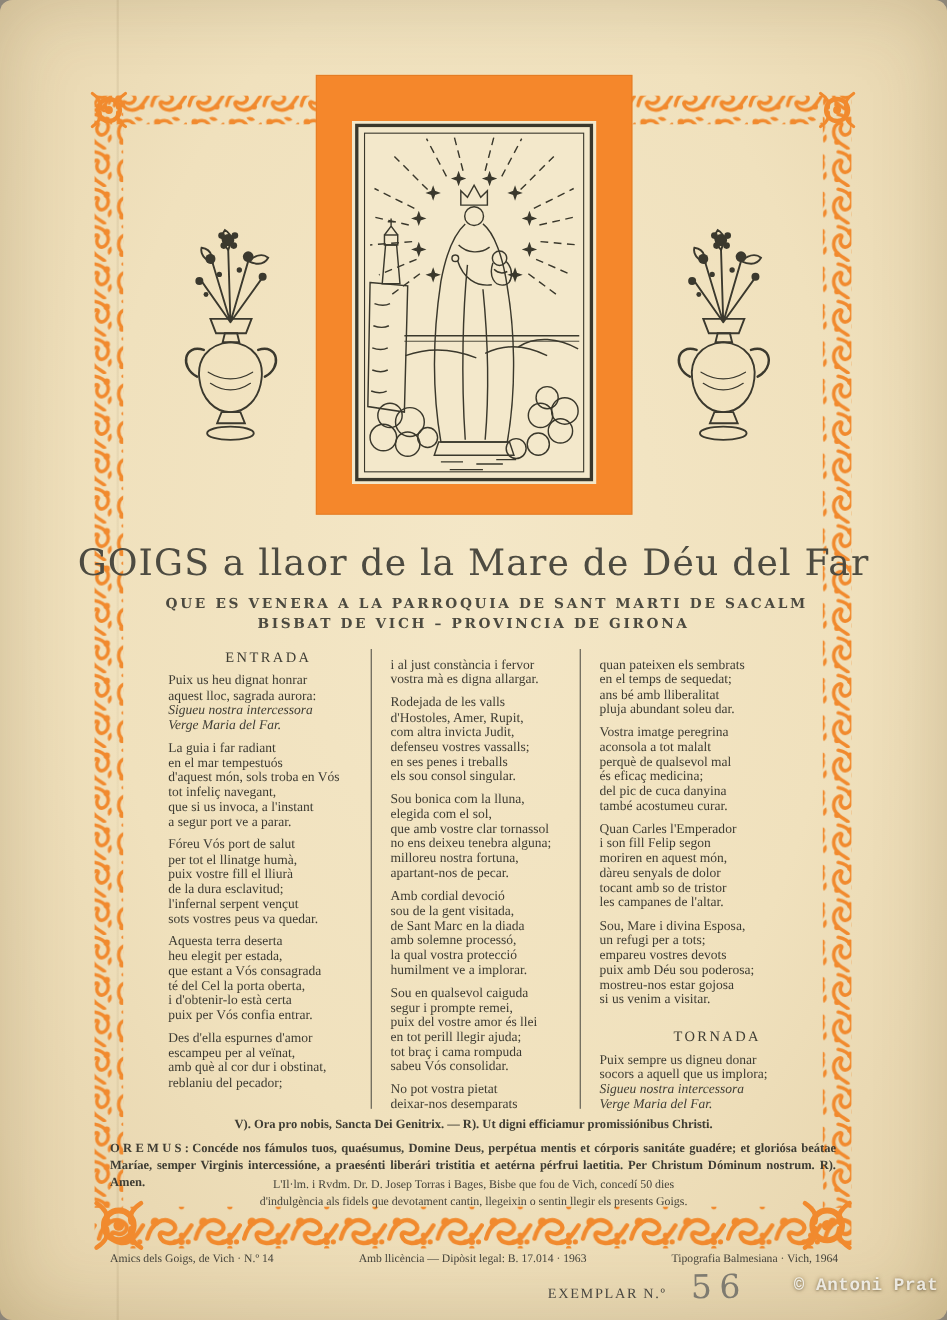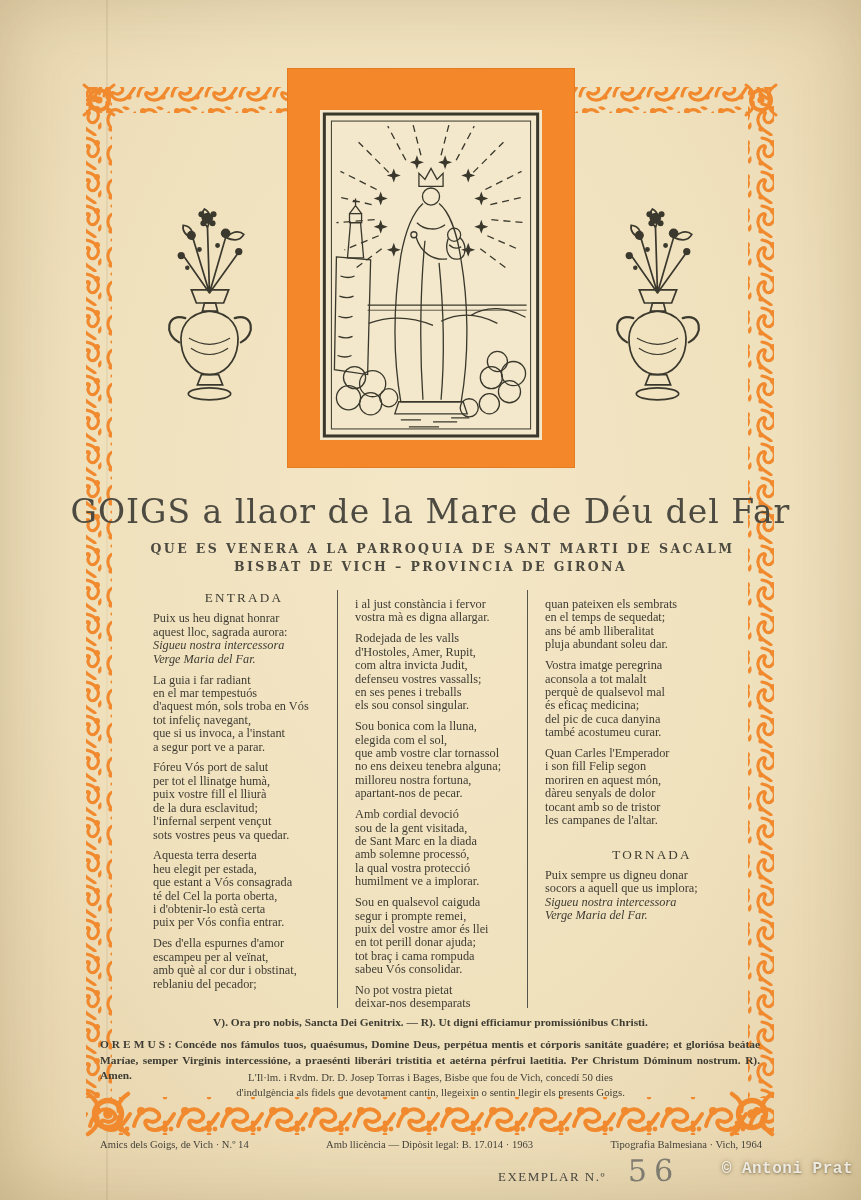--- a/index.html
+++ b/index.html
@@ -1,18 +1,18 @@
 <!DOCTYPE html>
 <html><head>
 <meta charset="utf-8">
 <style>
   html,body{margin:0;padding:0;background:#8d8679;font-family:"Liberation Serif",serif;}
   .sheet{position:relative;width:861px;height:1200px;overflow:hidden;
     background:radial-gradient(ellipse at 50% 42%, #f4e7c7 0%, #f0e1bd 55%, #e7d5ae 88%, #e0cda2 100%);
-    box-shadow:inset 0 0 70px rgba(92,72,32,.20);}
+    box-shadow:inset 0 0 70px rgba(92,72,32,.20);border-radius:11px;}
   .abs{position:absolute;}
   .crease{left:106px;top:0;width:2px;height:100%;background:linear-gradient(180deg,rgba(101,80,40,.10),rgba(101,80,40,.04) 60%,rgba(101,80,40,.10));}
 
   
   #frame-svg{left:0;top:0;z-index:1;}
   .plate{left:287px;top:68px;width:288px;height:400px;background:#f5872b;z-index:2;
     box-shadow:0 0 0 1px rgba(180,90,10,.25) inset;}
   .woodcut{position:absolute;left:33px;top:42px;width:222px;height:330px;background:#f3e8cb;}
   .vase{z-index:2;}
   #vase-left{left:156px;top:197px;}
@@ -334,21 +334,21 @@
         <div class="vline">sou de la gent visitada,</div>
         <div class="vline">de Sant Marc en la diada</div>
         <div class="vline">amb solemne processó,</div>
         <div class="vline">la qual vostra protecció</div>
         <div class="vline">humilment ve a implorar.</div>
       </div>
       <div class="stanza">
         <div class="vline">Sou en qualsevol caiguda</div>
         <div class="vline">segur i prompte remei,</div>
         <div class="vline">puix del vostre amor és llei</div>
-        <div class="vline">en tot perill donar ajuda;</div>
+        <div class="vline">en tot perill llegir ajuda;</div>
         <div class="vline">tot braç i cama rompuda</div>
         <div class="vline">sabeu Vós consolidar.</div>
       </div>
       <div class="stanza">
         <div class="vline">No pot vostra pietat</div>
         <div class="vline">deixar-nos desemparats</div>
       </div>
     </div>
   <div id="rule-2" class="abs col-rule"></div>
   <div id="col-3" class="abs col">
@@ -366,20 +366,28 @@
         <div class="vline">del pic de cuca danyina</div>
         <div class="vline">també acostumeu curar.</div>
       </div>
       <div class="stanza">
         <div class="vline">Quan Carles l'Emperador</div>
         <div class="vline">i son fill Felip segon</div>
         <div class="vline">moriren en aquest món,</div>
         <div class="vline">dàreu senyals de dolor</div>
         <div class="vline">tocant amb so de tristor</div>
         <div class="vline">les campanes de l'altar.</div>
+      </div>
+      <div class="stanza">
+        <div class="vline">Sou, Mare i divina Esposa,</div>
+        <div class="vline">un refugi per a tots;</div>
+        <div class="vline">empareu vostres devots</div>
+        <div class="vline">puix amb Déu sou poderosa;</div>
+        <div class="vline">mostreu-nos estar gojosa</div>
+        <div class="vline">si us venim a visitar.</div>
       </div>
       <div class="col-heading">TORNADA</div>
       <div class="stanza">
         <div class="vline">Puix sempre us digneu donar</div>
         <div class="vline">socors a aquell que us implora;</div>
         <div class="vline em">Sigueu nostra intercessora</div>
         <div class="vline em">Verge Maria del Far.</div>
       </div>
     </div>
 

